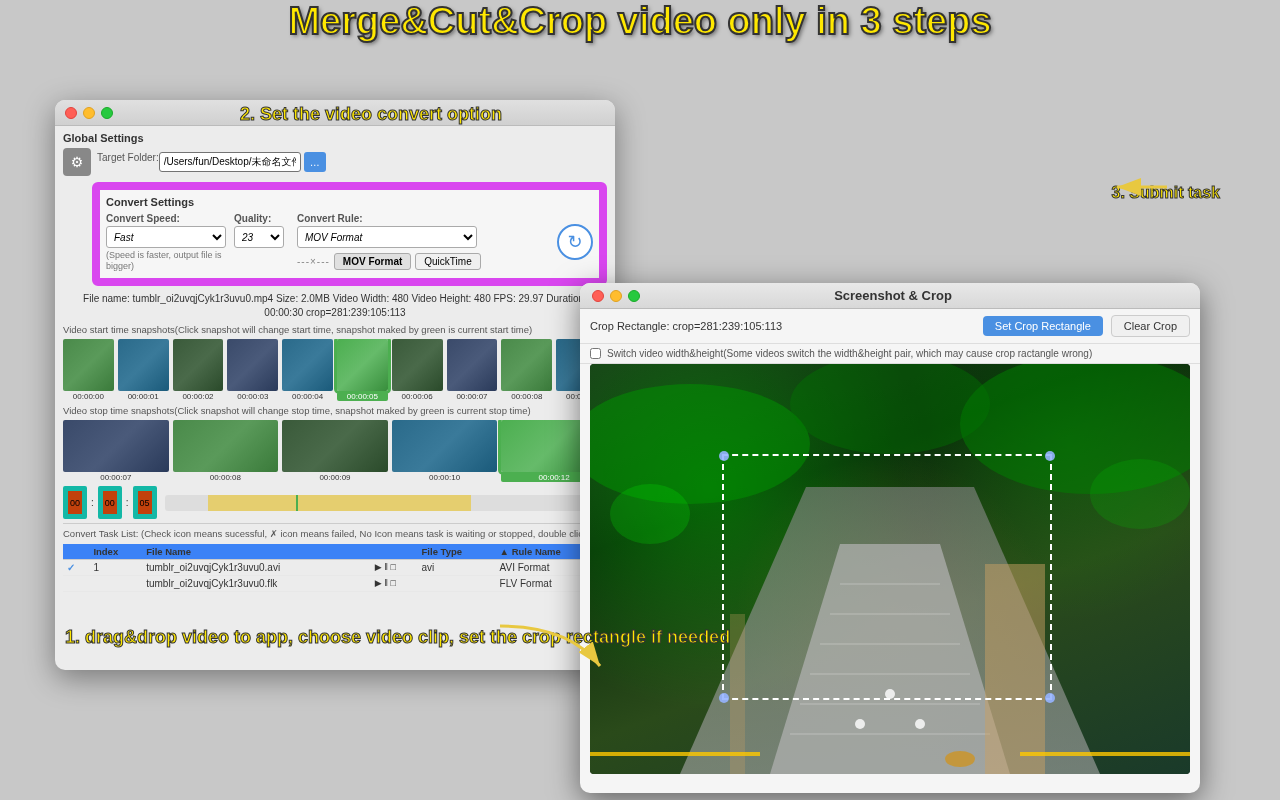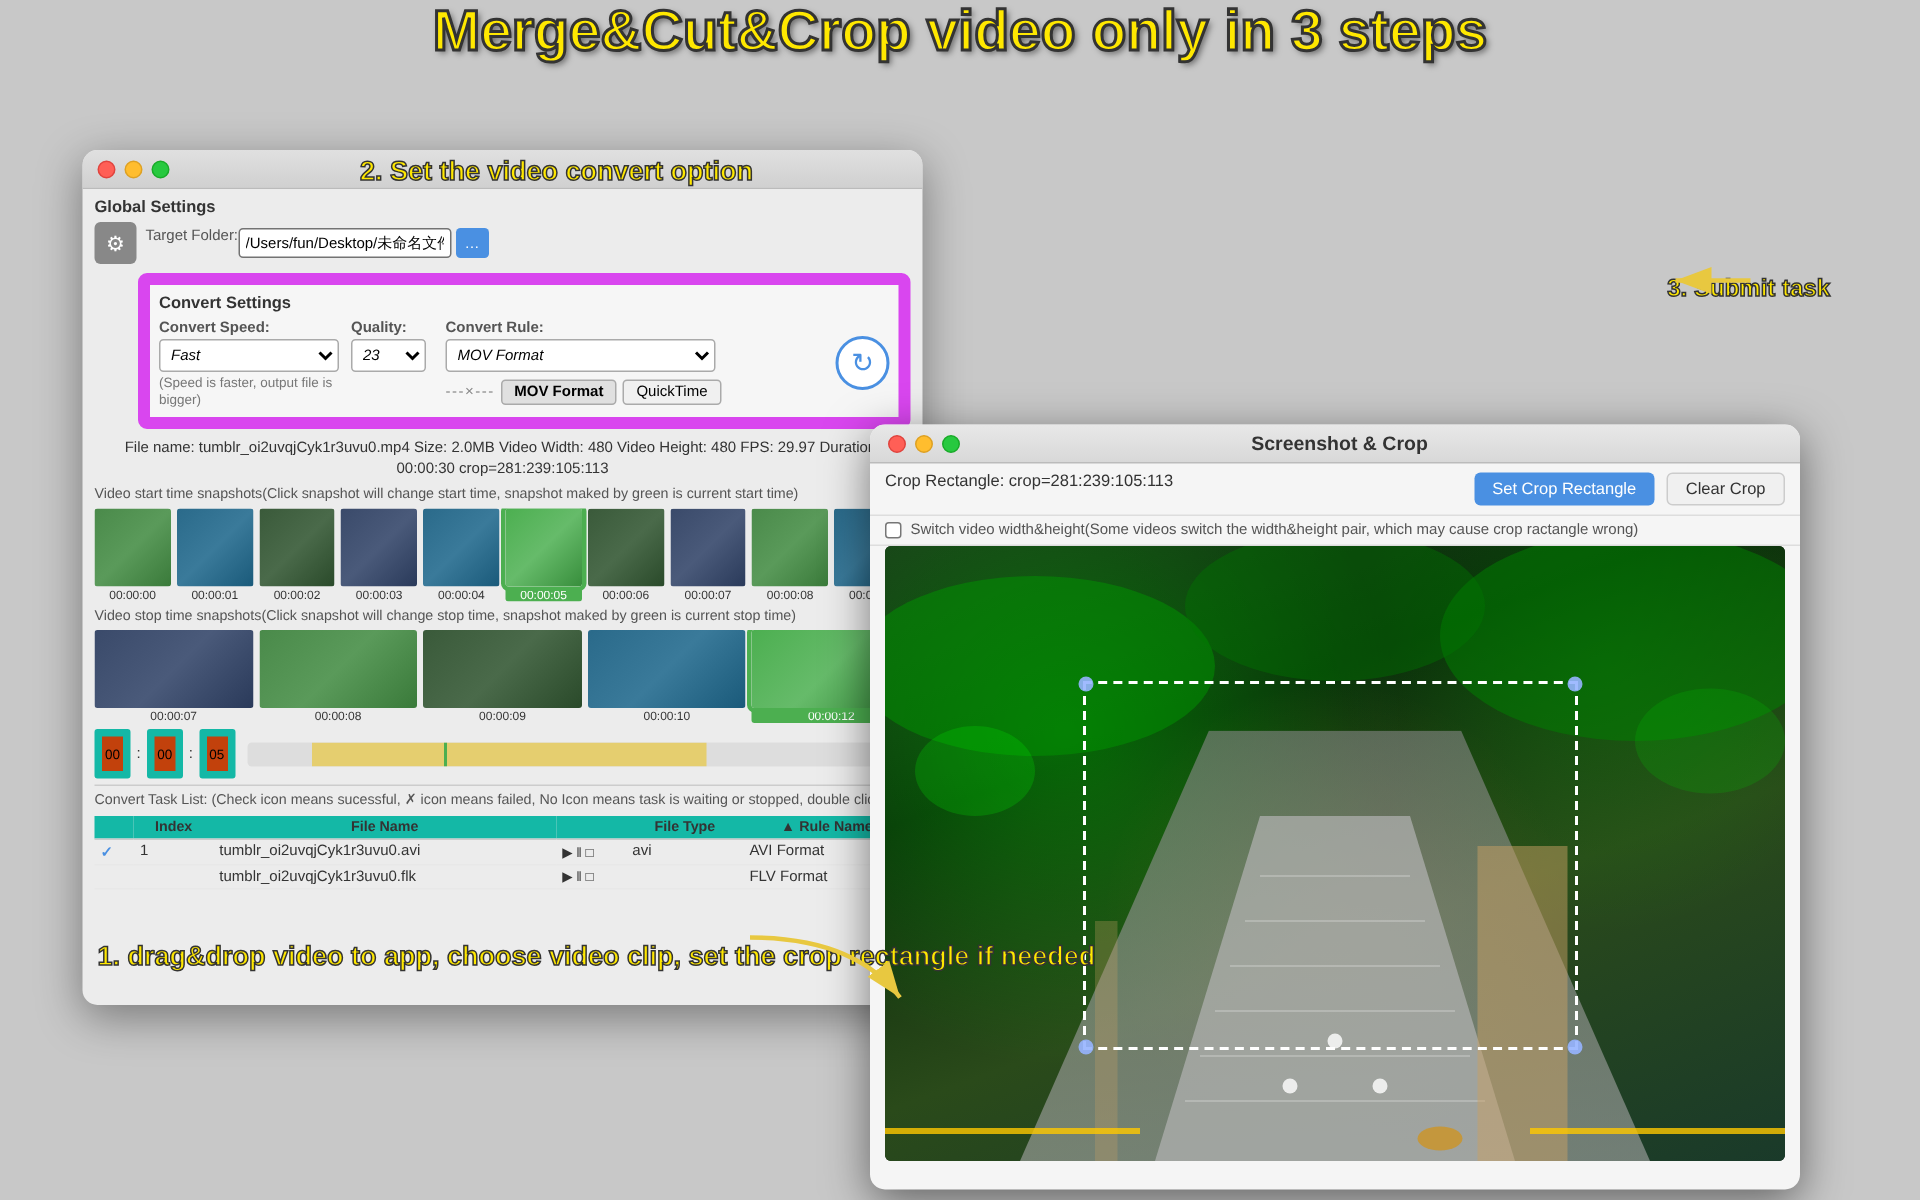--- a/index.html
+++ b/index.html
@@ -352,23 +352,23 @@
       line-height: 1.3;
     }
 
     .task-table {
       width: 100%;
       border-collapse: collapse;
       font-size: 10px;
     }
 
     .task-table th {
-      background: #14b8a6;
+      background: #3b82f6;
       padding: 2px 4px;
-      text-align: center;
+      text-align: left;
       font-weight: 600;
       border-bottom: 1px solid #ccc;
       font-size: 9.5px;
     }
 
     .task-table td {
       padding: 2px 4px;
       border-bottom: 1px solid #e8e8e8;
     }
 
@@ -411,20 +411,21 @@
     }
 
     .crop-traffic-lights {
       display: flex;
       gap: 6px;
     }
 
     .crop-controls {
       padding: 6px 10px;
       display: flex;
+      align-items: center;
       gap: 8px;
       border-bottom: 1px solid #ddd;
     }
 
     .crop-rect-label {
       font-size: 11px;
       color: #333;
       flex: 1;
     }
 

